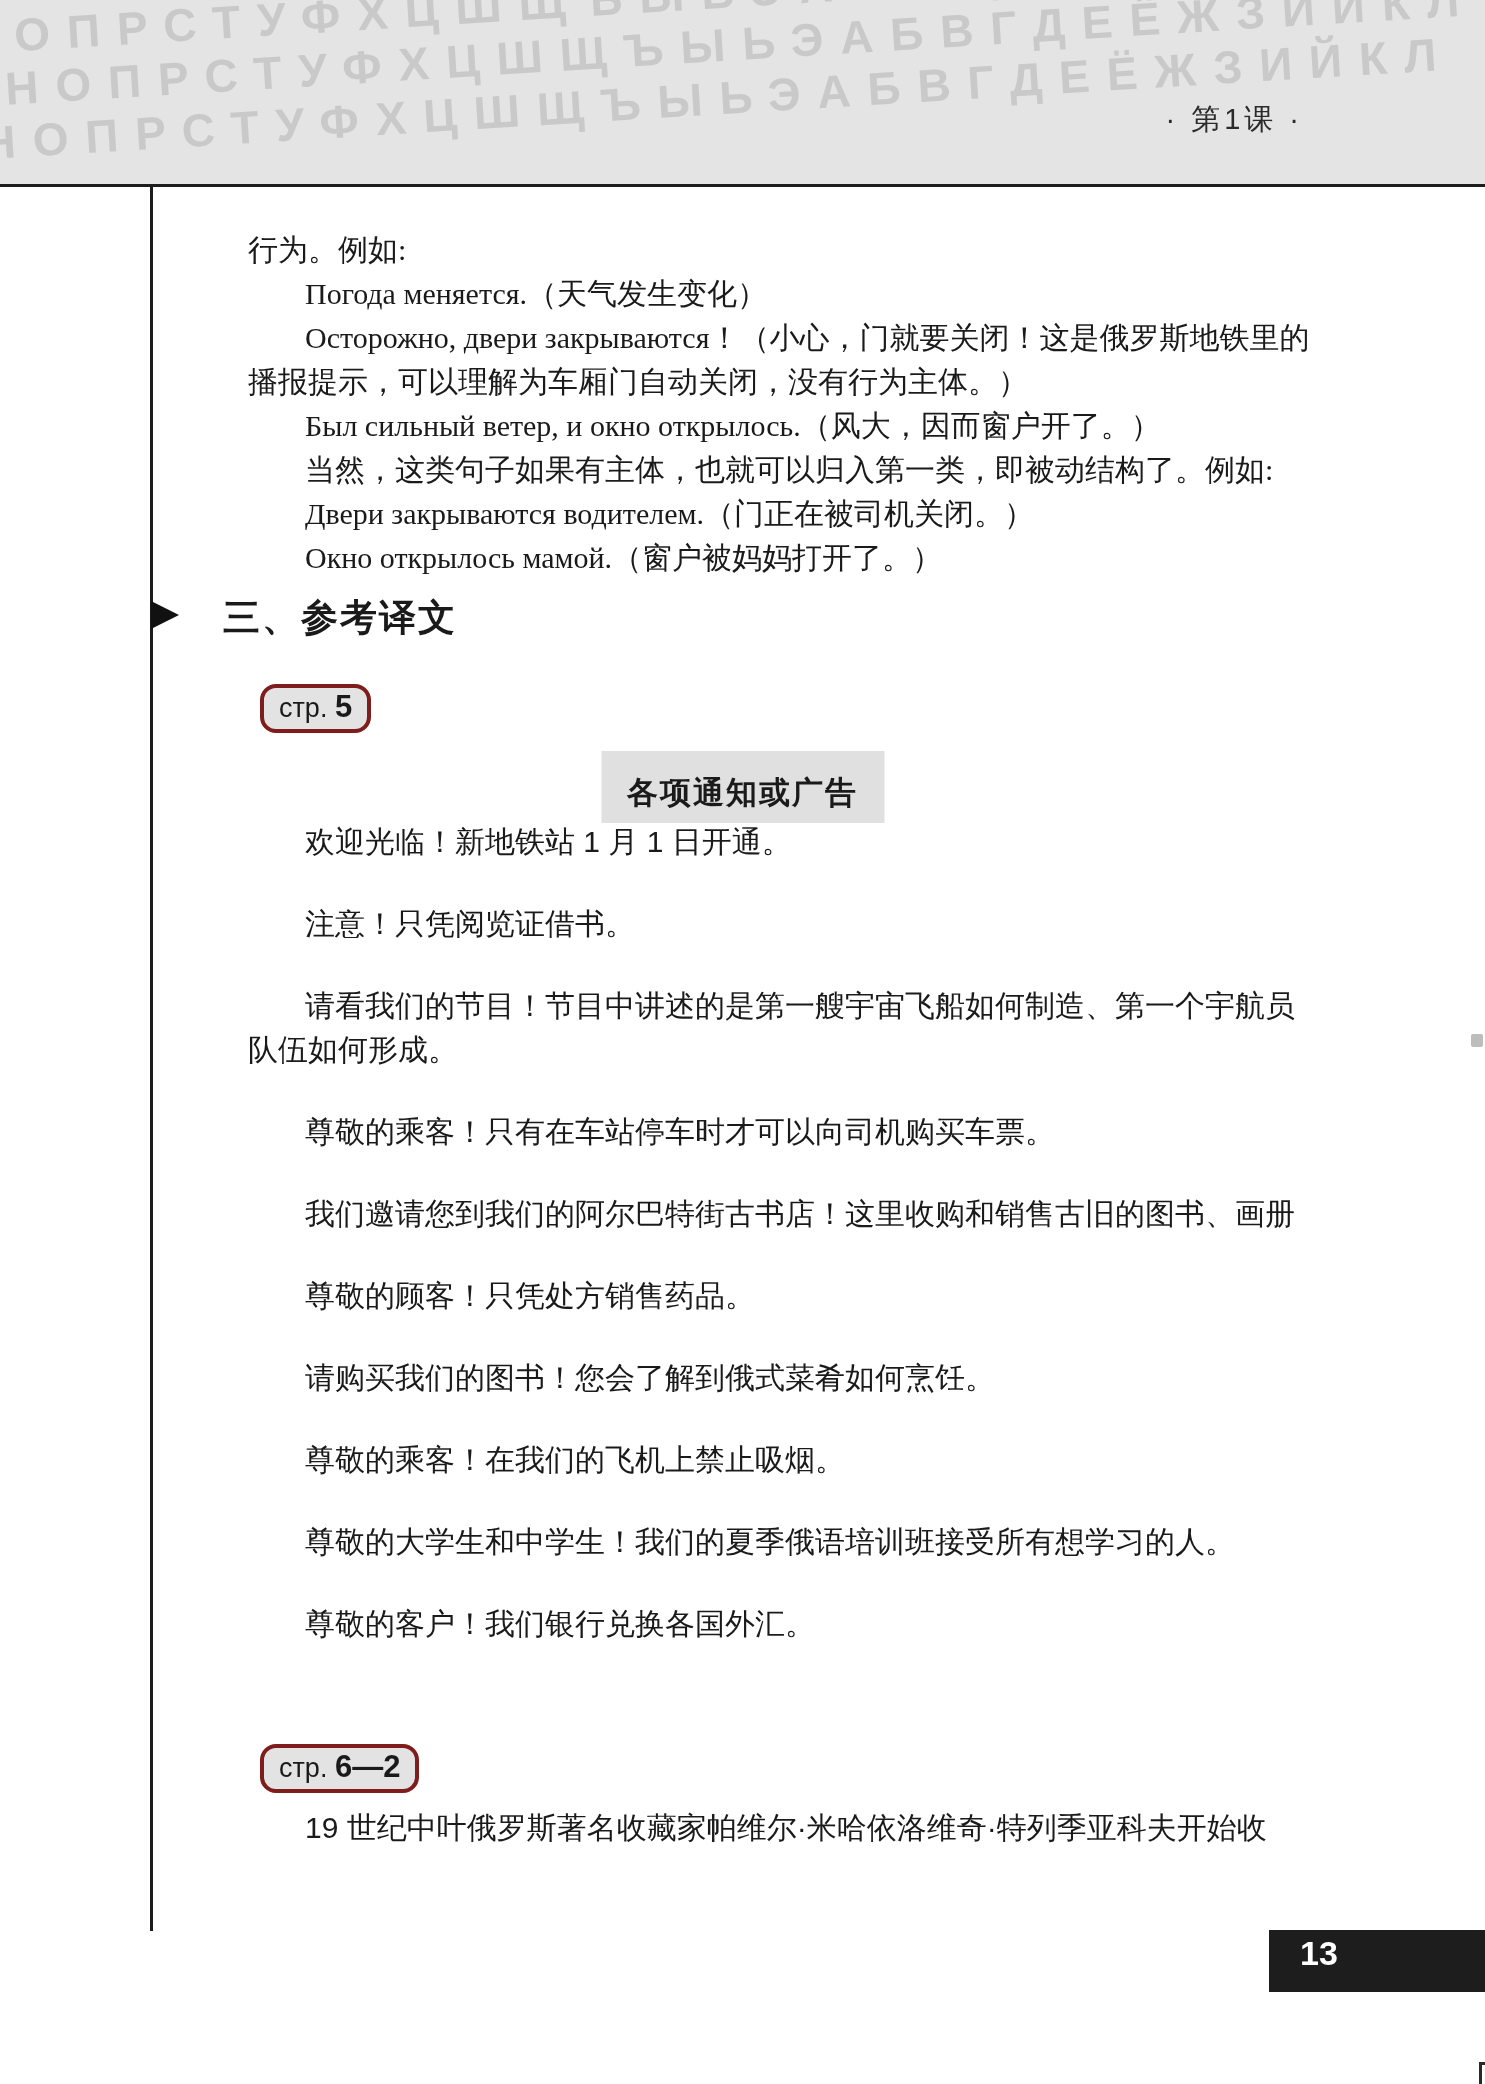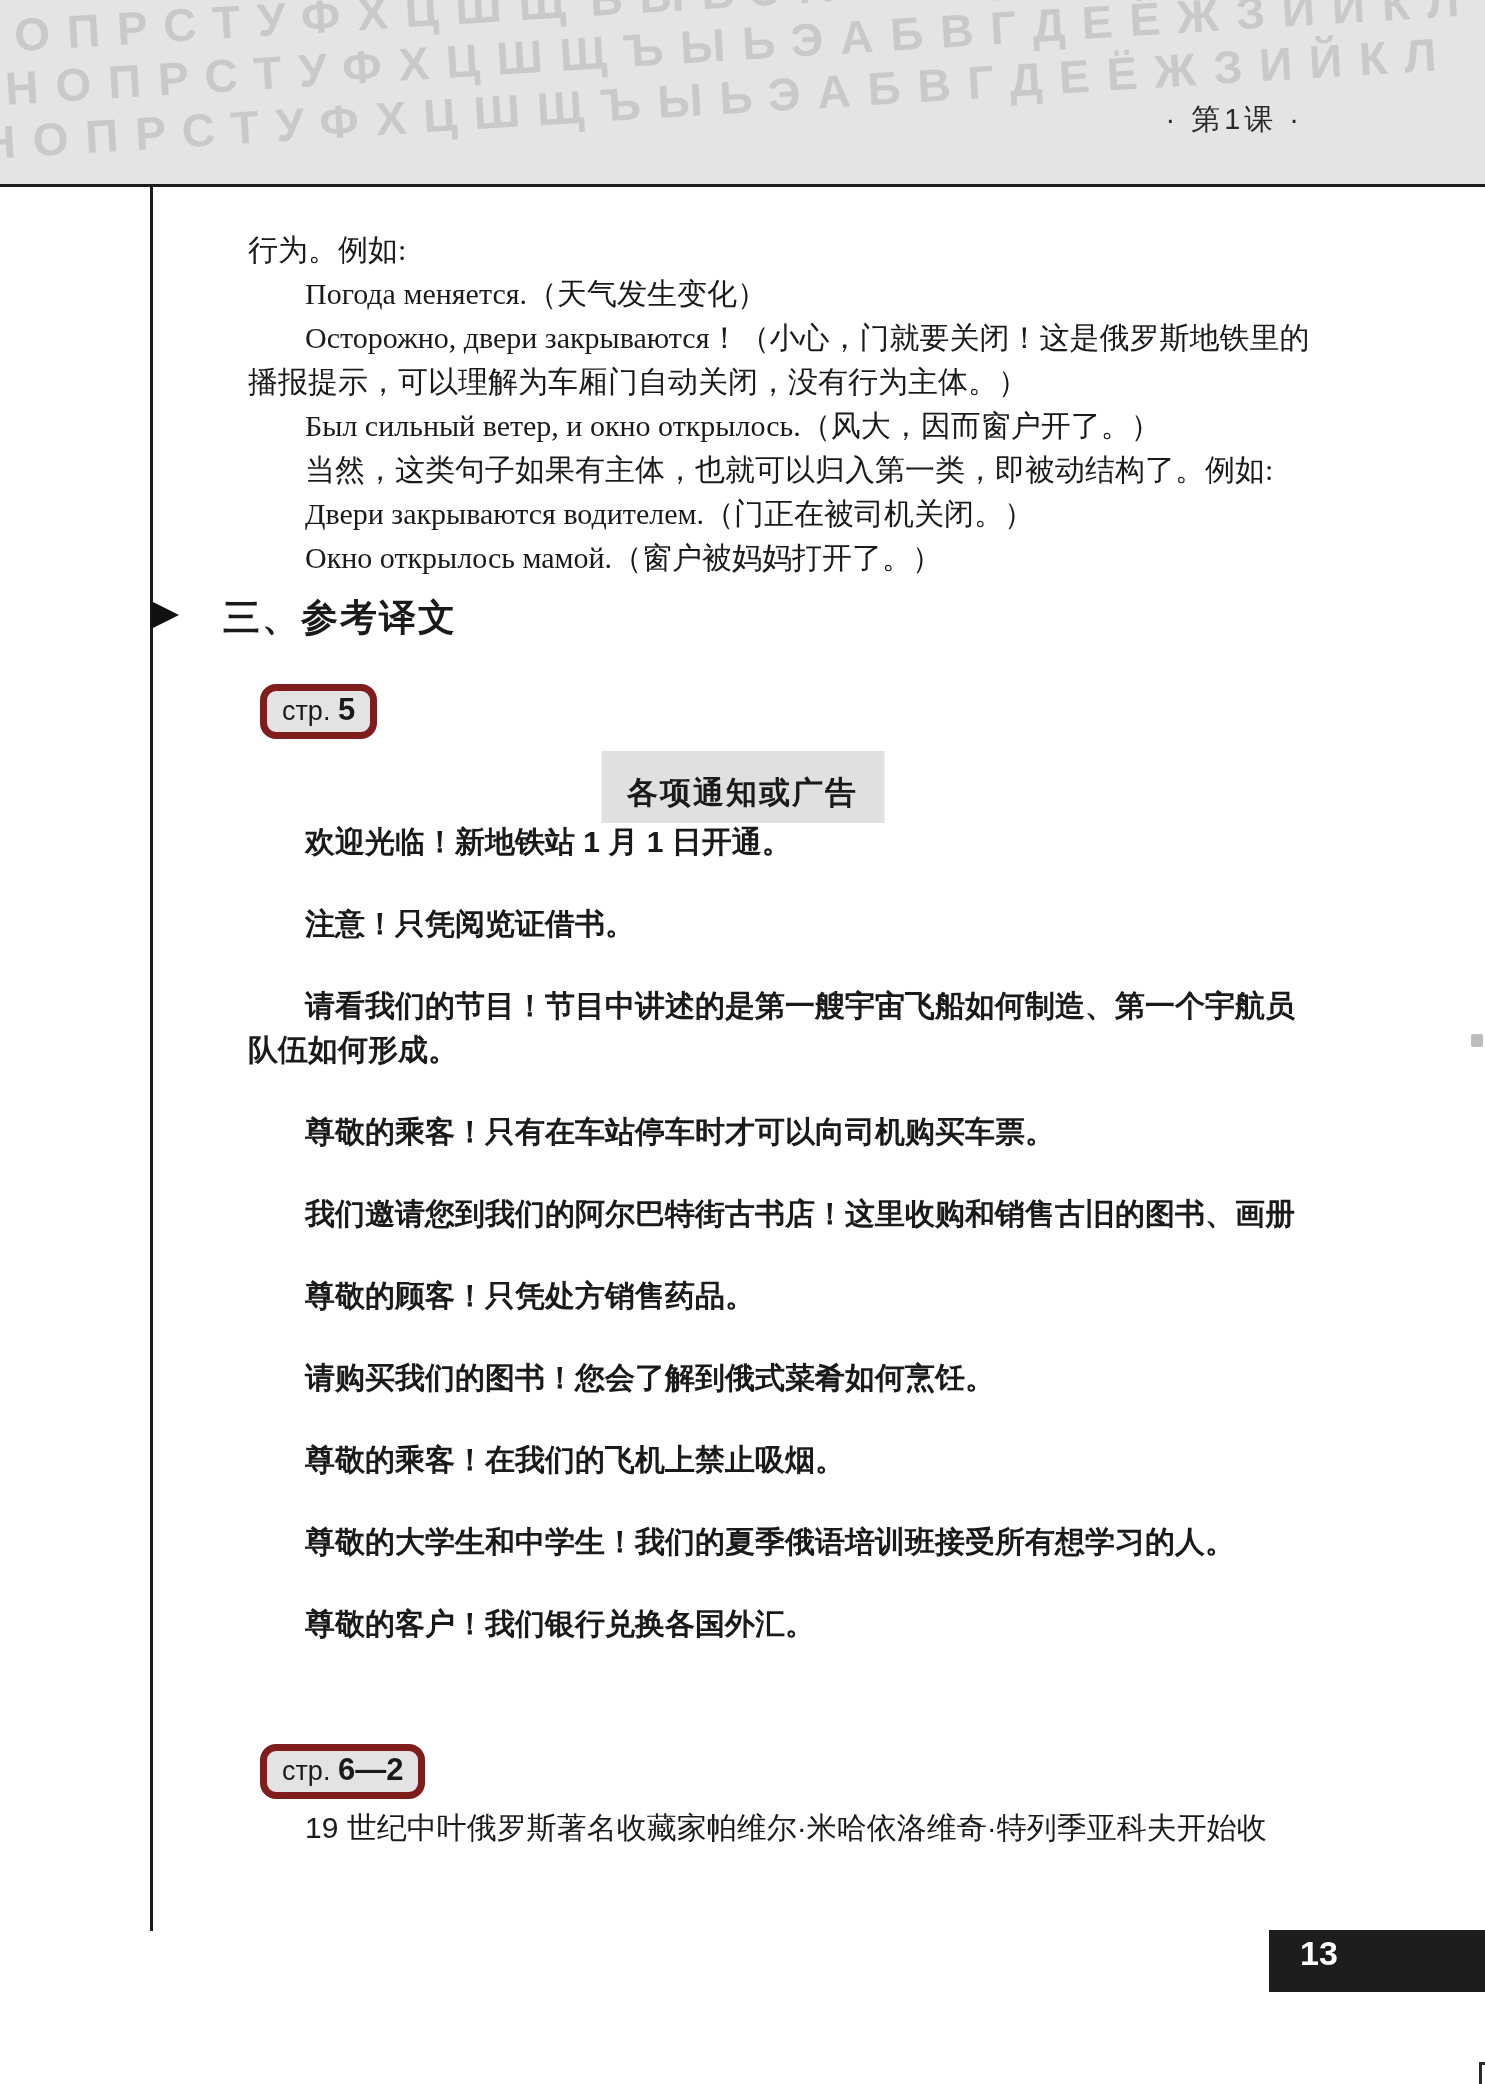--- a/index.html
+++ b/index.html
@@ -51,42 +51,42 @@
     border-left:28px solid #111; border-top:14px solid transparent; border-bottom:14px solid transparent;
   }
   .heading {
     position:absolute; left:223px; top:593px;
     font-family:"Liberation Sans",sans-serif; font-weight:bold;
     font-size:37px; letter-spacing:2px;
   }
 
   
   .badge {
-    position:absolute; background:#e3e3e3; border:7px solid #7f1d1d;
+    position:absolute; background:#e3e3e3; border:4px solid #7f1d1d;
     border-radius:16px; padding:1px 15px 4px;
     font-family:"Liberation Sans",sans-serif; font-size:27px; white-space:nowrap;
   }
   .badge .num { font-weight:bold; font-size:31px; }
   .badge-1 { left:260px; top:684px; }
   .badge-2 { left:260px; top:1744px; }
 
   
   .notice-title {
     position:absolute; left:50%; transform:translateX(-50%); top:751px;
     background:#e0e0e0; font-family:Liberation Serif, serif;
     font-weight:bold; font-size:31px; letter-spacing:2px;
     padding:21px 26px 9px;
   }
 
   
   .translation {
     position:absolute; left:248px; top:820px; width:1130px;
     font-family:"Liberation Sans",sans-serif; font-size:30px; line-height:44px;
   }
-  .translation .para { margin-bottom:38px;font-weight:bold; }
+  .translation .para { margin-bottom:38px; }
   .translation .line { min-height:44px; white-space:nowrap; }
   .first { padding-left:57px; }
 
   .closing {
     position:absolute; left:248px; top:1806px; width:1130px;
     font-family:"Liberation Sans",sans-serif; font-size:30px; line-height:44px;
   }
   .closing .line { white-space:nowrap; }
 
   

